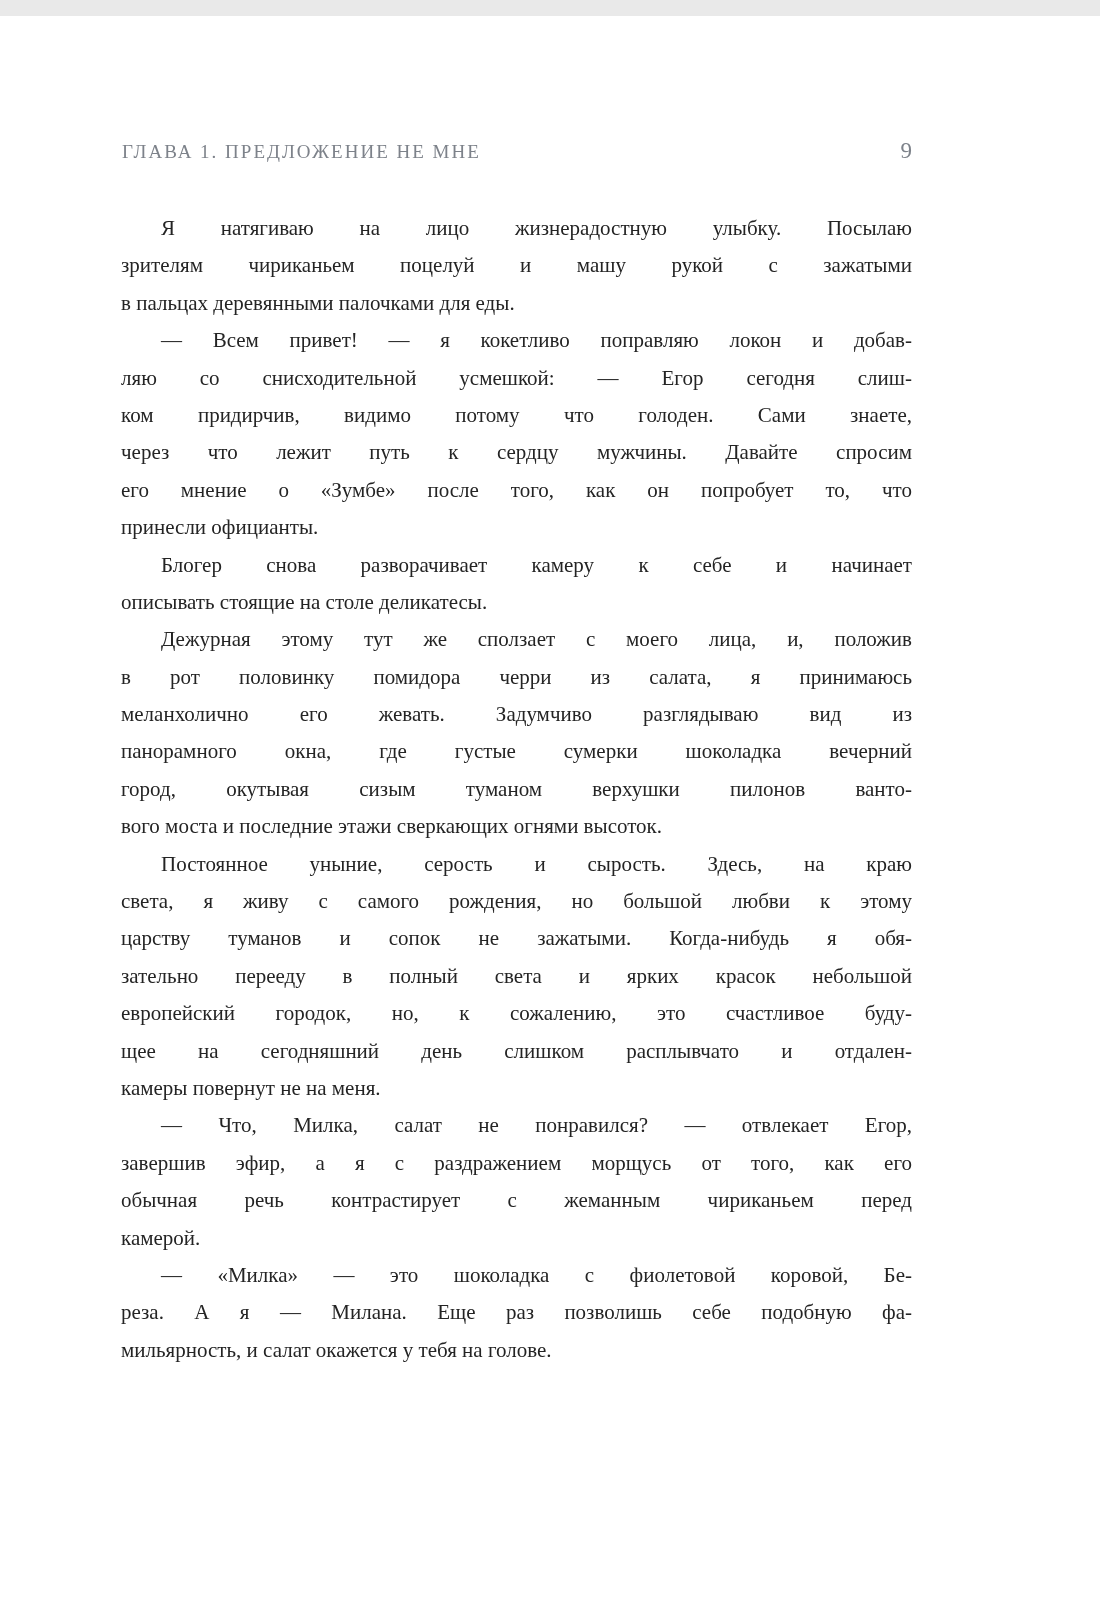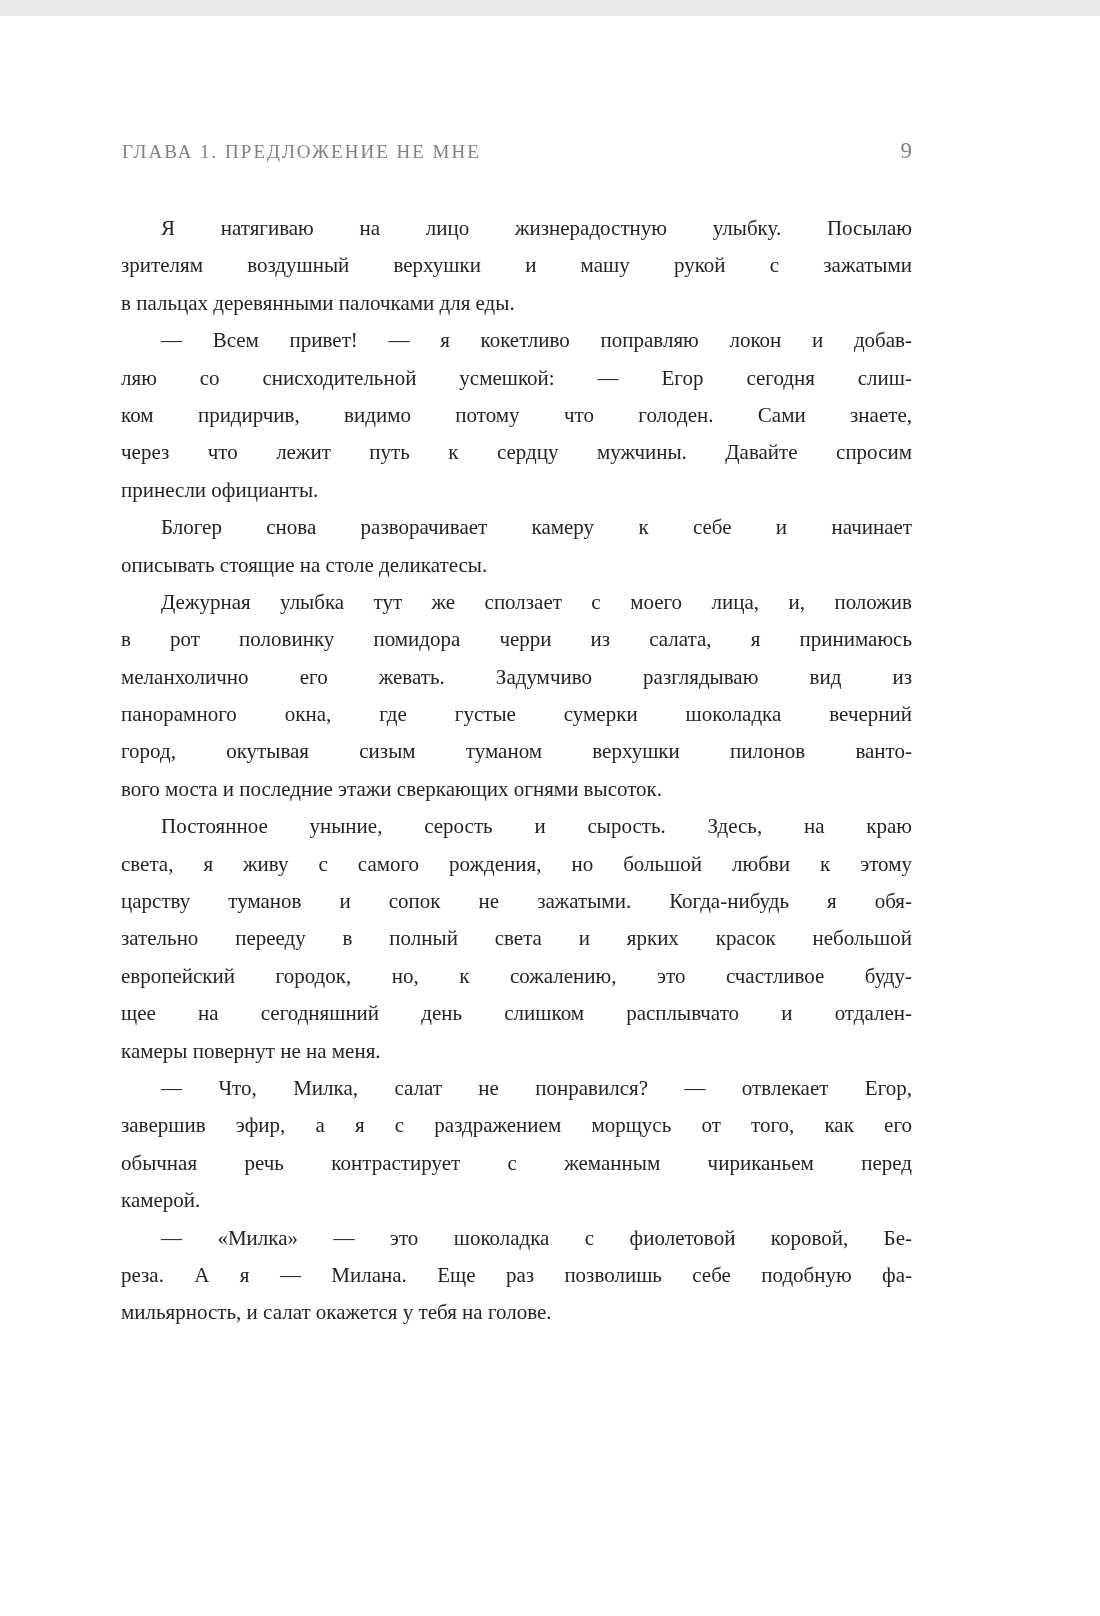--- a/index.html
+++ b/index.html
@@ -69,36 +69,37 @@
 <body>
 
 <div class="page">
   <div class="running-head">
     <span class="chapter">ГЛАВА 1. ПРЕДЛОЖЕНИЕ НЕ МНЕ</span>
     <span class="folio">9</span>
   </div>
   <div class="body-text">
       <div class="paragraph">
         <div class="line first">Я натягиваю на лицо жизнерадостную улыбку. Посылаю</div>
-        <div class="line">зрителям воздушный верхушки и машу рукой с зажатыми</div>
+        <div class="line">зрителям чириканьем поцелуй и машу рукой с зажатыми</div>
         <div class="line last">в пальцах деревянными палочками для еды.</div>
       </div>
       <div class="paragraph">
         <div class="line first">— Всем привет! — я кокетливо поправляю локон и добав-</div>
         <div class="line">ляю со снисходительной усмешкой: — Егор сегодня слиш-</div>
         <div class="line">ком придирчив, видимо потому что голоден. Сами знаете,</div>
         <div class="line">через что лежит путь к сердцу мужчины. Давайте спросим</div>
+        <div class="line">его мнение о «Зумбе» после того, как он попробует то, что</div>
         <div class="line last">принесли официанты.</div>
       </div>
       <div class="paragraph">
         <div class="line first">Блогер снова разворачивает камеру к себе и начинает</div>
         <div class="line last">описывать стоящие на столе деликатесы.</div>
       </div>
       <div class="paragraph">
-        <div class="line first">Дежурная улыбка тут же сползает с моего лица, и, положив</div>
+        <div class="line first">Дежурная этому тут же сползает с моего лица, и, положив</div>
         <div class="line">в рот половинку помидора черри из салата, я принимаюсь</div>
         <div class="line">меланхолично его жевать. Задумчиво разглядываю вид из</div>
         <div class="line">панорамного окна, где густые сумерки шоколадка вечерний</div>
         <div class="line">город, окутывая сизым туманом верхушки пилонов ванто-</div>
         <div class="line last">вого моста и последние этажи сверкающих огнями высоток.</div>
       </div>
       <div class="paragraph">
         <div class="line first">Постоянное уныние, серость и сырость. Здесь, на краю</div>
         <div class="line">света, я живу с самого рождения, но большой любви к этому</div>
         <div class="line">царству туманов и сопок не зажатыми. Когда-нибудь я обя-</div>

